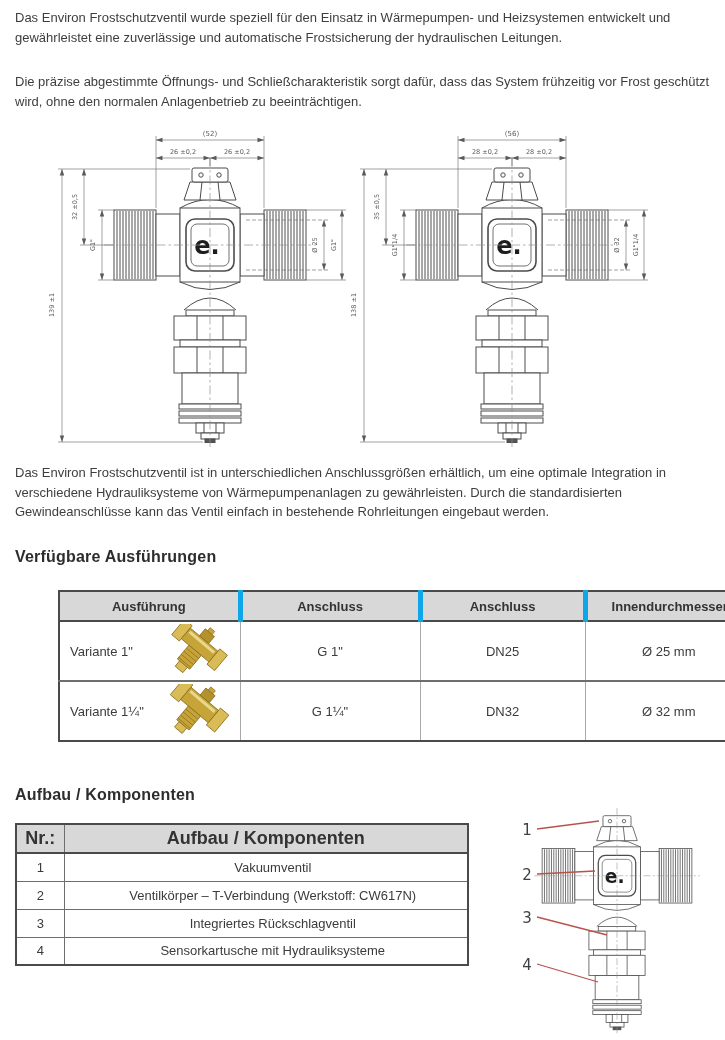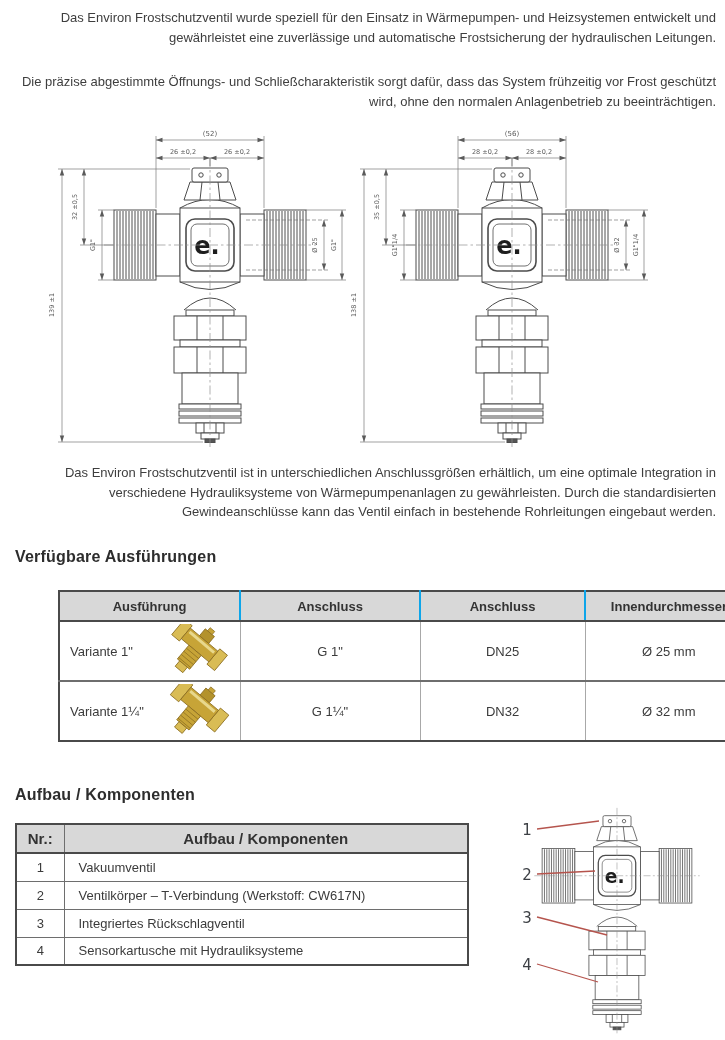--- a/index.html
+++ b/index.html
@@ -1,37 +1,37 @@
 <!DOCTYPE html>
 <html><head>
 <meta charset="utf-8">
 <style>
   * { margin:0; padding:0; box-sizing:border-box; }
   html,body { width:725px; height:1040px; }
   body { background:#ffffff; font-family:"Liberation Sans",sans-serif; position:relative; overflow:hidden; }
   .abs { position:absolute; }
-  .para { left:15px; width:701px; font-size:13px; line-height:1.5; color:#3e3e3e;text-align:right; }
+  .para { left:15px; width:701px; font-size:13px; line-height:1.5; color:#3e3e3e; }
   .h2 { left:15px; font-size:16px; font-weight:bold; color:#2d2d2d; letter-spacing:0.2px; }
 
   table { border-collapse:collapse; table-layout:fixed; background:#fff; }
   .t1 { width:694px; border:2px solid #4a4a4a;margin-left:43px; }
-  .t1 th { background:#d8d8d8; height:30px; font-size:13px; color:#333; border-left:2px solid #0ea5e9; border-bottom:2px solid #4a4a4a; }
+  .t1 th { background:#d8d8d8; height:30px; font-size:13px; color:#333; border-left:5px solid #0ea5e9; border-bottom:2px solid #4a4a4a; }
   .t1 td { height:58px; font-size:13px; color:#3b3b3b; text-align:center; vertical-align:middle;
            border-left:1px solid #a8a8a8; border-top:1px solid #8c8c8c; }
   .t1 tr + tr td { border-top:2px solid #6e6e6e; }
   .t1 th:first-child, .t1 td:first-child { border-left:none; }
   .variant-cell { display:flex; align-items:center; justify-content:space-between; padding:0 8px 0 10px; height:58px; }
   .variant-name { font-size:13px; color:#3b3b3b; }
 
   .t2 { width:452px; border:2px solid #4a4a4a; }
-  .t2 th { background:#d8d8d8; height:29px; font-size:15px; color:#333; border-left:1px solid #6e6e6e; border-bottom:2px solid #4a4a4a; }
+  .t2 th { background:#d8d8d8; height:29px; font-size:18px; color:#333; border-left:1px solid #6e6e6e; border-bottom:2px solid #4a4a4a; }
   .t2 td { height:28px; font-size:13px; color:#3b3b3b; vertical-align:middle; border-left:1px solid #6e6e6e; border-top:1.5px solid #6e6e6e; }
   .t2 th:first-child, .t2 td:first-child { border-left:none; }
   .t2 .nr { text-align:center; }
-  .t2 .comp { text-align:left; padding-left:14px; }
+  .t2 .comp { text-align:center; padding-left:14px; }
 
   svg text { font-family:"DejaVu Sans",sans-serif; }
   .dimtxt { font-size:6.5px; fill:#5a5a5a; }
   .dimtxt-big { font-size:7px; fill:#5a5a5a; }
   .callout-num { font-size:15px; fill:#3d4045; }
 </style>
 </head>
 <body>
 
 <svg width="0" height="0" style="position:absolute" aria-hidden="true">

